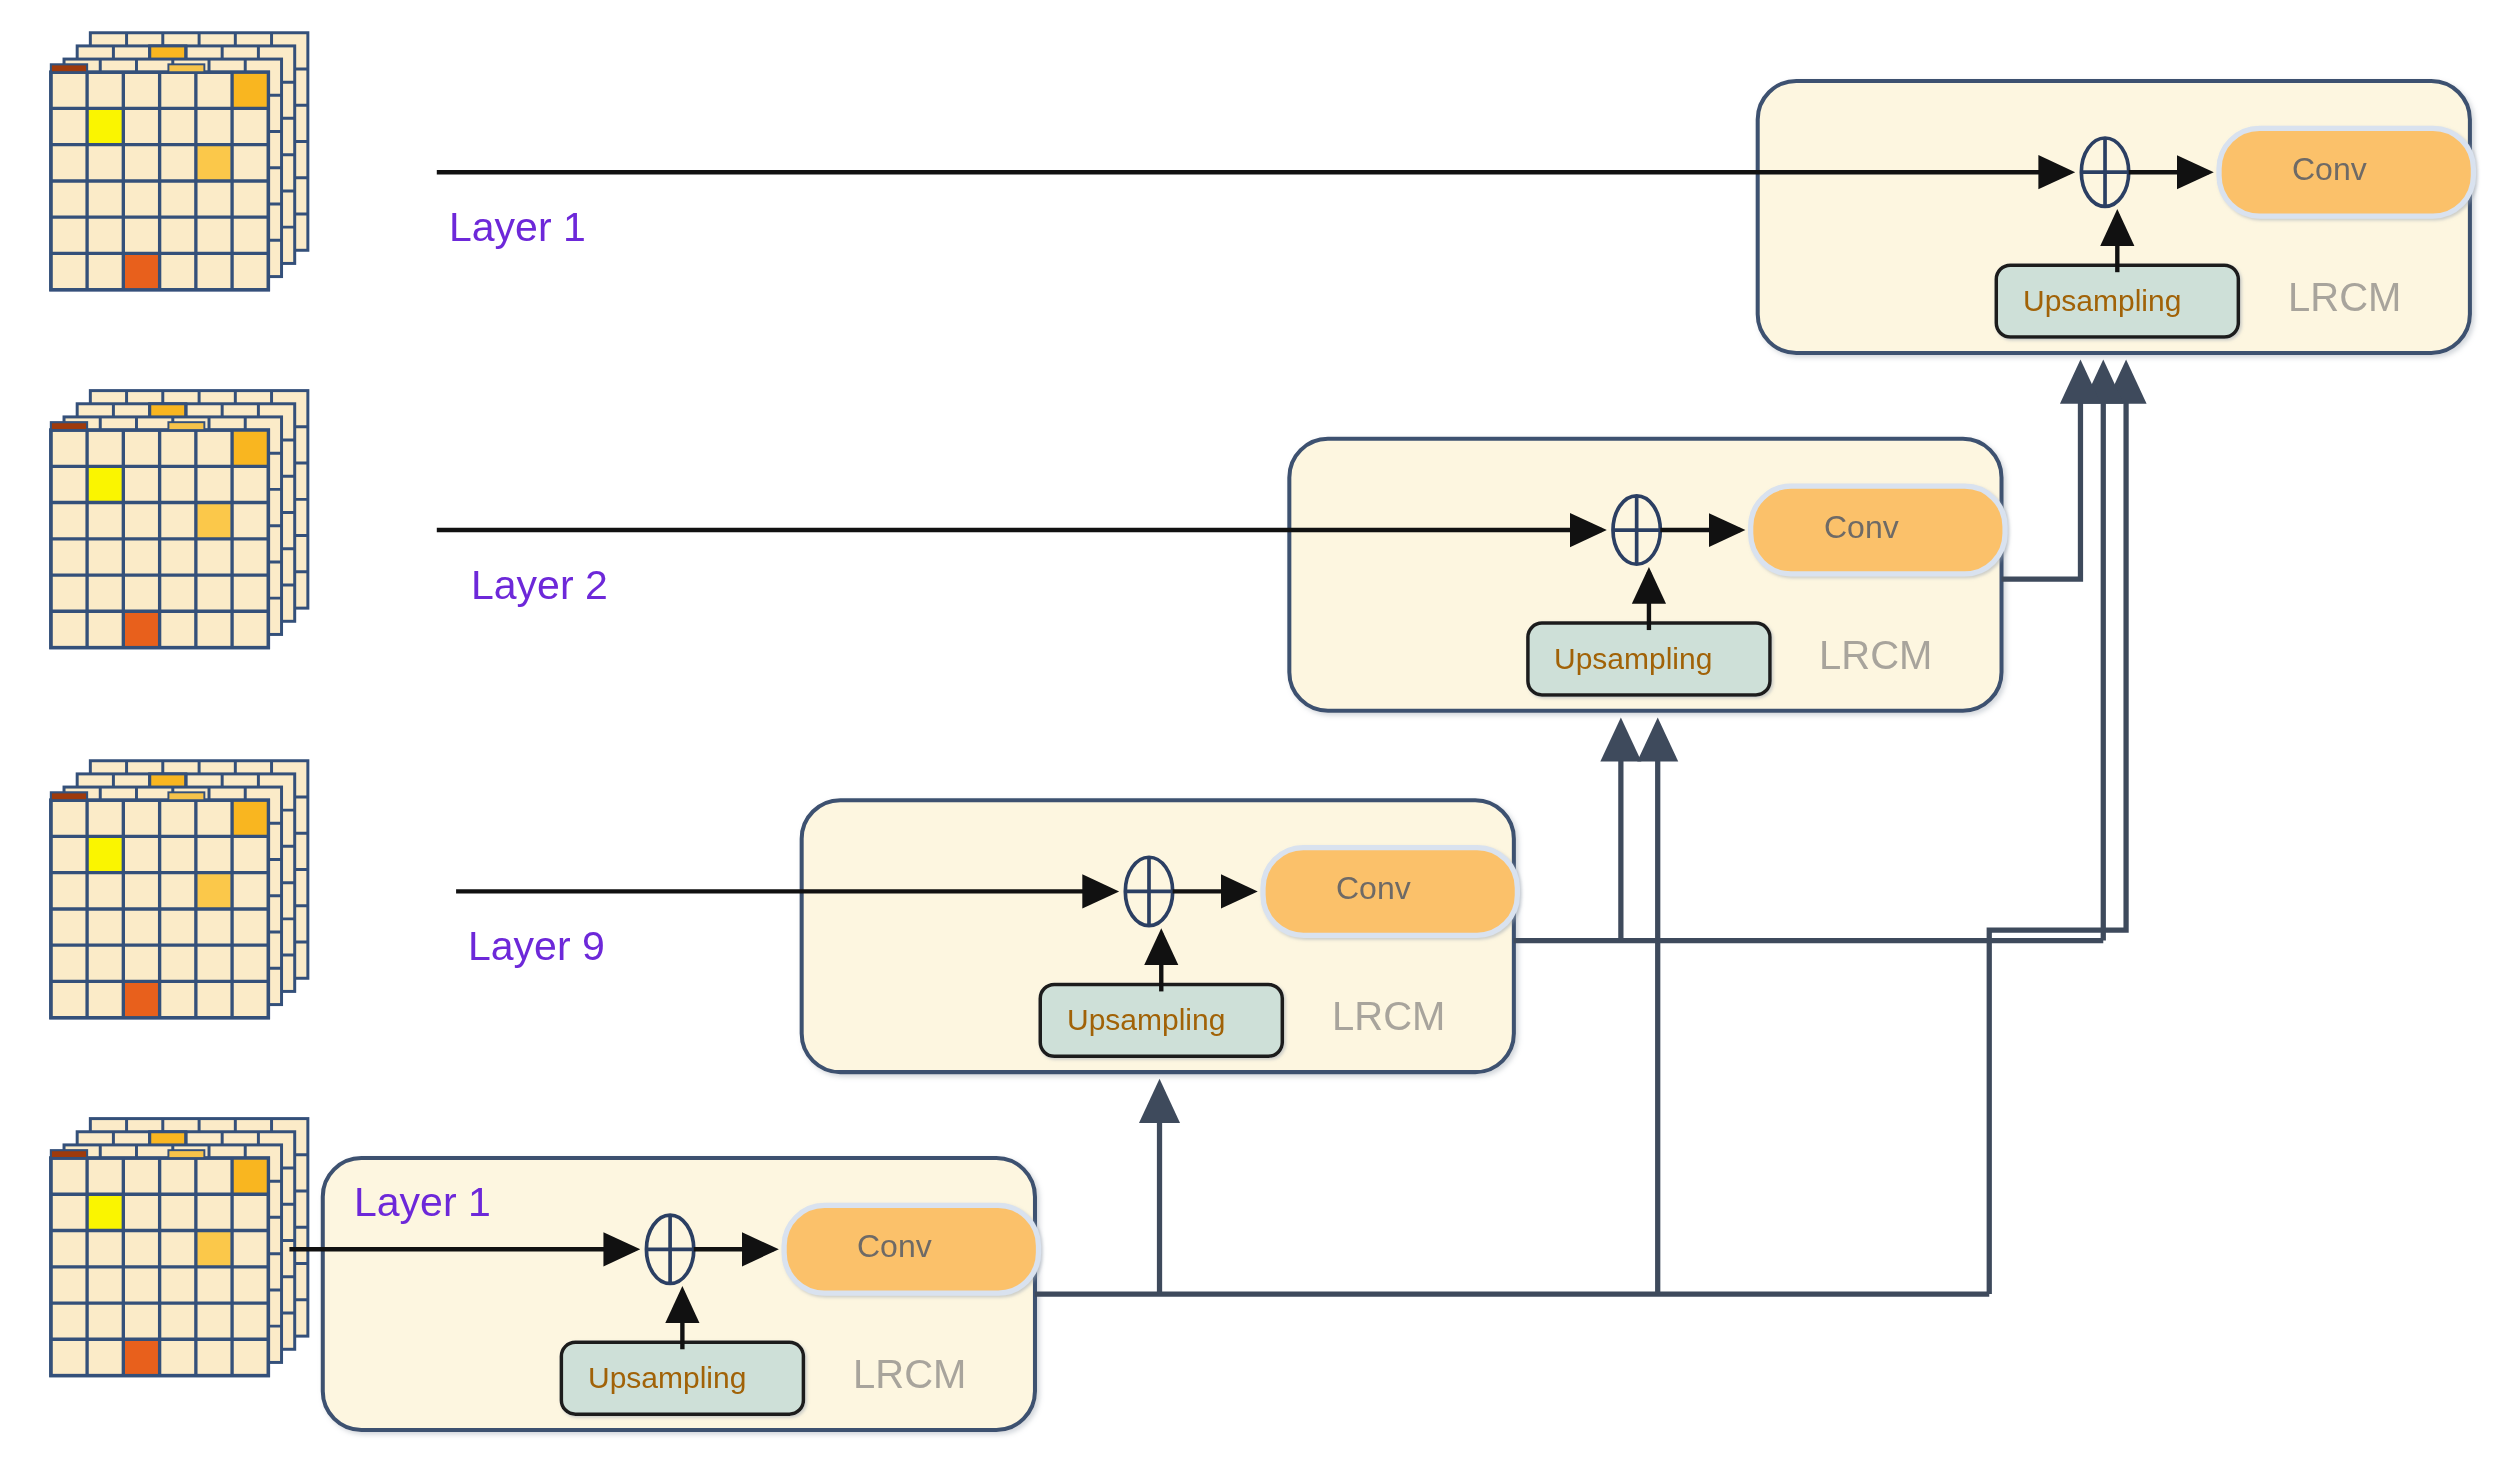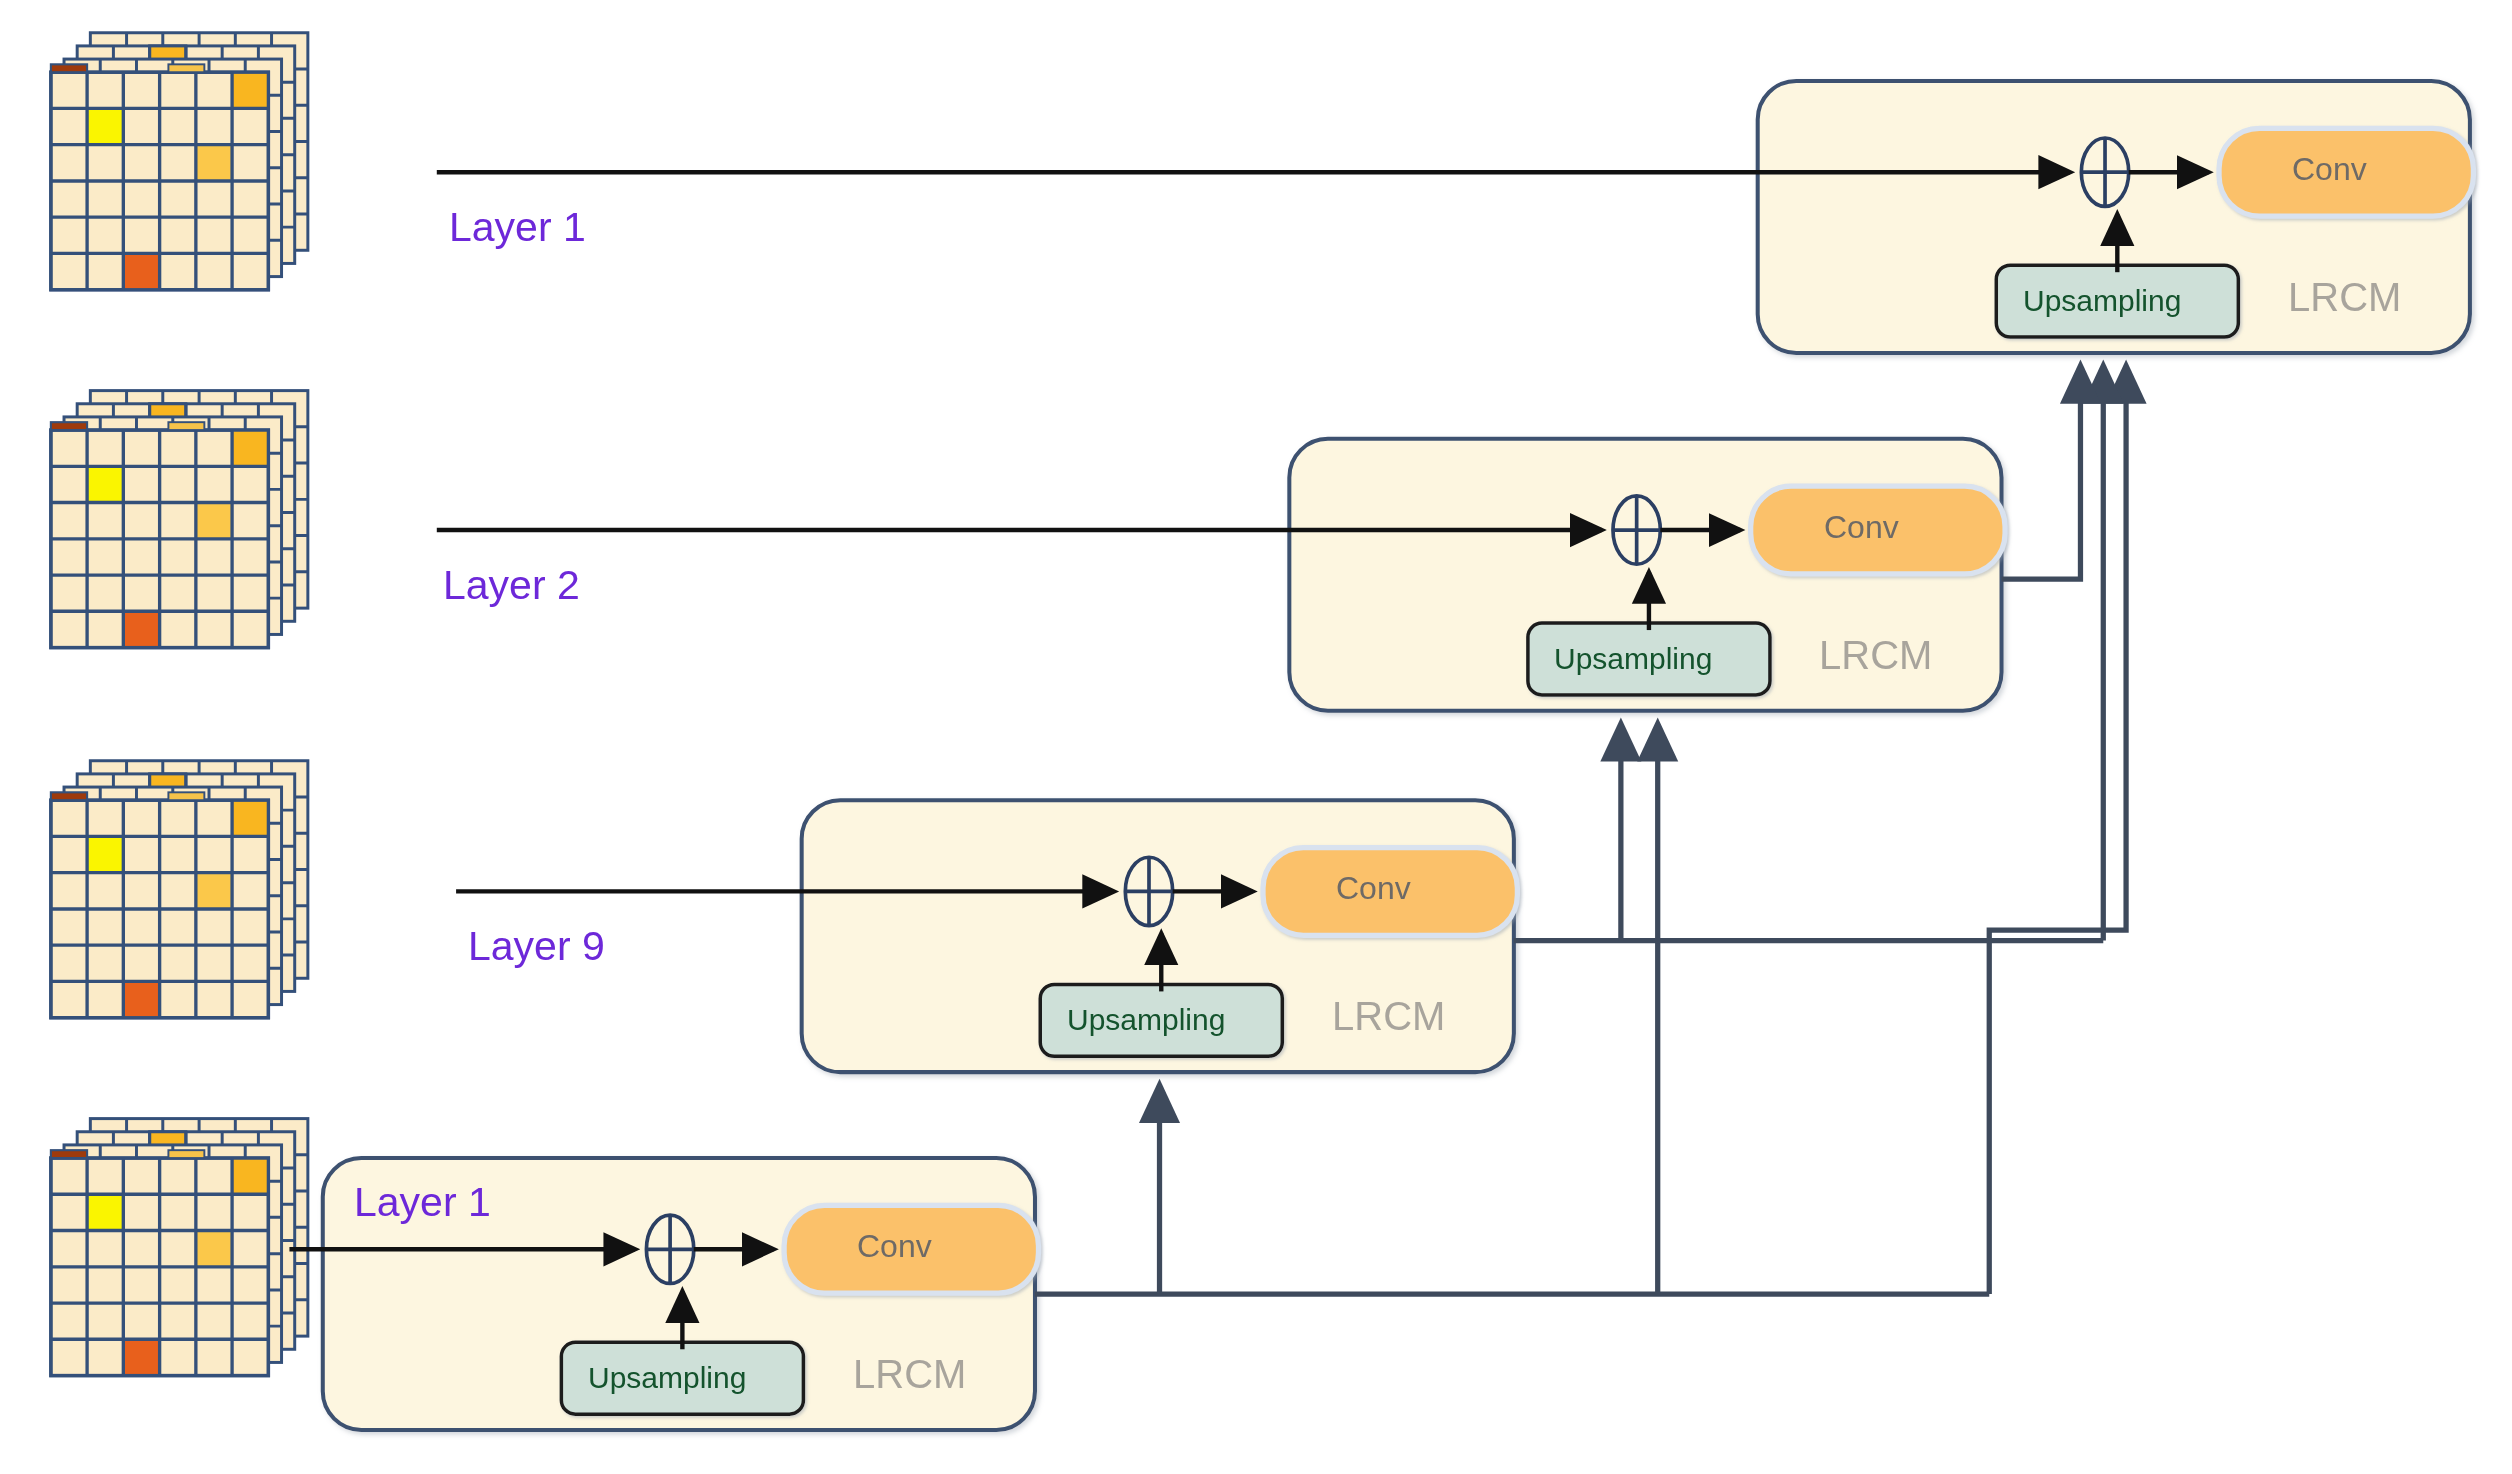--- a/index.html
+++ b/index.html
@@ -13,21 +13,21 @@
   .lbl{
     position:absolute;
     font-family:"Liberation Sans", sans-serif;
     color:#1a1a1a;
     white-space:nowrap;
     line-height:1;
   }
   .layer-label{font-size:41px;color:#6d28d9;}
   .lrcm-label{font-size:40px;color:#a8a49c;}
   .conv-label{font-size:32px;color:#6e6a66;}
-  .ups-label{font-size:30px;color:#14532d;}
+  .ups-label{font-size:30px;color:#a16207;}
 </style>
 </head>
 <body>
 
 <div id="stage">
 
   <svg id="canvas" viewBox="0 0 2864 1681" xmlns="http://www.w3.org/2000/svg">
     <defs>
       <marker id="arrDark" markerWidth="9" markerHeight="9" refX="7.2" refY="4.5" orient="auto" markerUnits="strokeWidth">
         <path d="M0,0.6 L8.4,4.5 L0,8.4 z" fill="#111111"></path>
@@ -209,21 +209,21 @@
       <path d="M2398,1072 L2398,418" marker-end="url(#arrRoute)"></path>
     </g>
 
     <g stroke="#3E4A5C" stroke-width="6" fill="none">
       <path d="M2282,660 L2372,660 L2372,418" marker-end="url(#arrRoute)"></path>
     </g>
 
   </svg>
 
   <div class="lbl layer-label" style="left:449px;top:207px;">Layer 1</div>
-  <div class="lbl layer-label" style="left:443px;top:565px;">Layer 2</div>
+  <div class="lbl layer-label" style="left:471px;top:565px;">Layer 2</div>
   <div class="lbl layer-label" style="left:468px;top:926px;">Layer 9</div>
   <div class="lbl layer-label" style="left:354px;top:1182px;">Layer 1</div>
 
   <div class="lbl conv-label" style="left:2292px;top:153px;">Conv</div>
   <div class="lbl conv-label" style="left:1824px;top:511px;">Conv</div>
   <div class="lbl conv-label" style="left:1336px;top:872px;">Conv</div>
   <div class="lbl conv-label" style="left:857px;top:1230px;">Conv</div>
 
   <div class="lbl ups-label" style="left:2023px;top:286px;">Upsampling</div>
   <div class="lbl ups-label" style="left:1554px;top:644px;">Upsampling</div>

